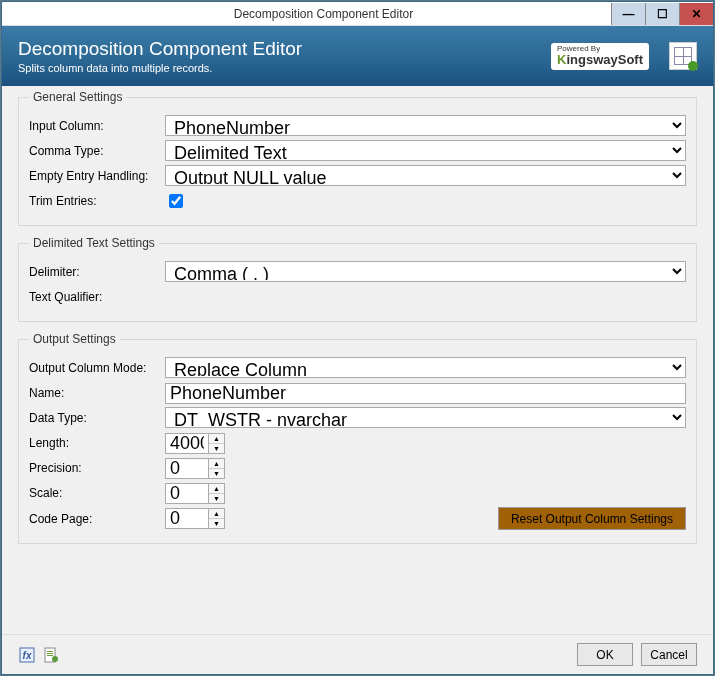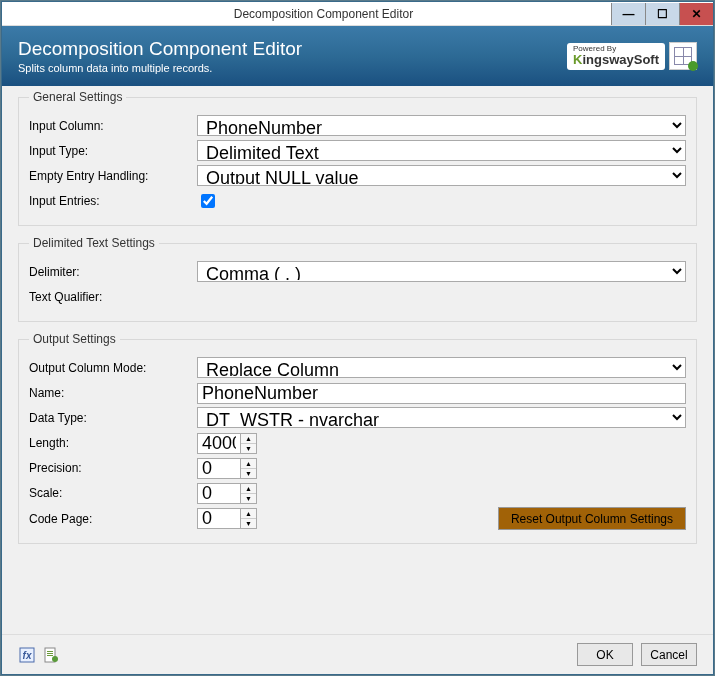--- a/index.html
+++ b/index.html
@@ -60,21 +60,21 @@
     font-size: 19px;
     font-weight: normal;
   }
   .header .left .sub {
     font-size: 11px;
     margin-top: 2px;
   }
   .header .right {
     display: flex;
     align-items: center;
-    gap: 4px;
+    gap: 20px;
   }
   .logo {
     background: #fff;
     border-radius: 3px;
     padding: 2px 6px 4px 6px;
     color: #333;
     font-size: 8px;
     line-height: 1;
     text-align: left;
   }
@@ -126,21 +126,20 @@
   legend {
     font-size: 12px;
     color: #333;
     padding: 0 4px;
   }
   .row {
     display: flex;
     align-items: center;
     margin: 3px 0;
     min-height: 22px;
-    gap: 32px;
   }
   .row label {
     width: 136px;
     color: #000;
     font-size: 12px;
   }
   .row .control { flex: 1; }
   select, input[type=text] {
     width: 100%;
     height: 21px;
@@ -245,37 +244,37 @@
       <legend>General Settings</legend>
       <div class="row">
         <label>Input Column:</label>
         <div class="control">
           <select>
             <option>PhoneNumber</option>
           </select>
         </div>
       </div>
       <div class="row">
-        <label>Input Type:</label>
+        <label>Comma Type:</label>
         <div class="control">
           <select>
             <option>Delimited Text</option>
           </select>
         </div>
       </div>
       <div class="row">
         <label>Empty Entry Handling:</label>
         <div class="control">
           <select>
             <option>Output NULL value</option>
           </select>
         </div>
       </div>
       <div class="row">
-        <label>Input Entries:</label>
+        <label>Trim Entries:</label>
         <div class="control">
           <input type="checkbox" checked="" style="">
         </div>
       </div>
     </fieldset>
 
     <fieldset>
       <legend>Delimited Text Settings</legend>
       <div class="row">
         <label>Delimiter:</label>

